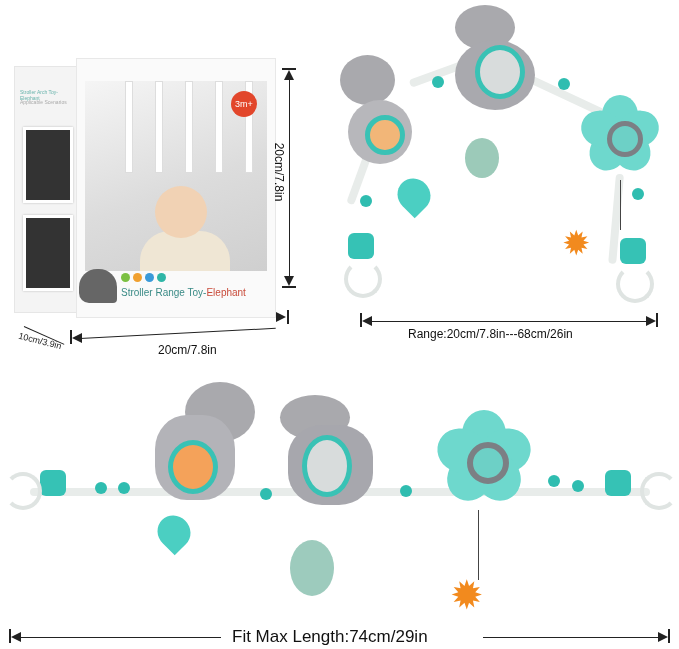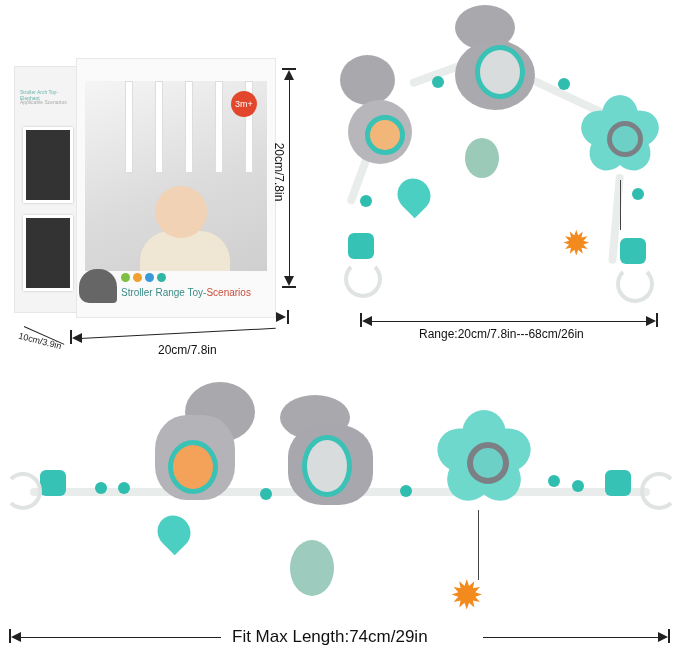--- a/index.html
+++ b/index.html
@@ -62,21 +62,21 @@
       <div class="baby"></div>
       <div class="badge0">3m+</div>
     </div>
     <div class="eleph"></div>
     <div class="icons">
       <span style="background:#7bc043"></span>
       <span style="background:#f0a030"></span>
       <span style="background:#3a9ad9"></span>
       <span style="background:#2fb6a7"></span>
     </div>
-    <div class="box-title"><span>Stroller Range Toy-</span><b>Scenarios</b></div>
+    <div class="box-title"><span>Stroller Range Toy-</span><b>Elephant</b></div>
   </div>
 </div>
 
 <div class="tick-h" style="left:282px;top:68px;"></div>
 <div class="arr-u" style="left:284px;top:70px;"></div>
 <div class="line-v" style="left:289px;top:78px;height:198px;"></div>
 <div class="arr-d" style="left:284px;top:276px;"></div>
 <div class="tick-h" style="left:282px;top:286px;"></div>
 <div class="abs dim-text" style="left:250px;top:165px;transform:rotate(90deg);">20cm/7.8in</div>
 
@@ -121,21 +121,21 @@
   <div class="claw" style="left:14px;top:260px;"></div>
   <div class="clip" style="left:290px;top:238px;"></div>
   <div class="claw" style="left:286px;top:265px;"></div>
 </div>
 
 <div class="tick-v" style="left:360px;top:313px;"></div>
 <div class="arr-l" style="left:362px;top:316px;"></div>
 <div class="line-h" style="left:372px;top:321px;width:274px;"></div>
 <div class="arr-r" style="left:646px;top:316px;"></div>
 <div class="tick-v" style="left:656px;top:313px;"></div>
-<div class="abs dim-text" style="left:408px;top:327px;font-size:12px;margin-left:11px;">Range:20cm/7.8in---68cm/26in</div>
+<div class="abs dim-text" style="left:408px;top:327px;font-size:12px;">Range:20cm/7.8in---68cm/26in</div>
 
 <div class="abs" style="left:0;top:370px;width:679px;height:245px;">
   <div class="rod" style="left:30px;top:118px;width:620px;"></div>
   <div class="clip" style="left:40px;top:100px;"></div>
   <div class="claw" style="left:4px;top:102px;transform:rotate(-90deg);"></div>
   <div class="clip" style="left:605px;top:100px;"></div>
   <div class="claw" style="left:640px;top:102px;transform:rotate(90deg);"></div>
   <div class="bead" style="left:95px;top:112px;"></div>
   <div class="bead" style="left:118px;top:112px;"></div>
   <div class="bead" style="left:260px;top:118px;"></div>

